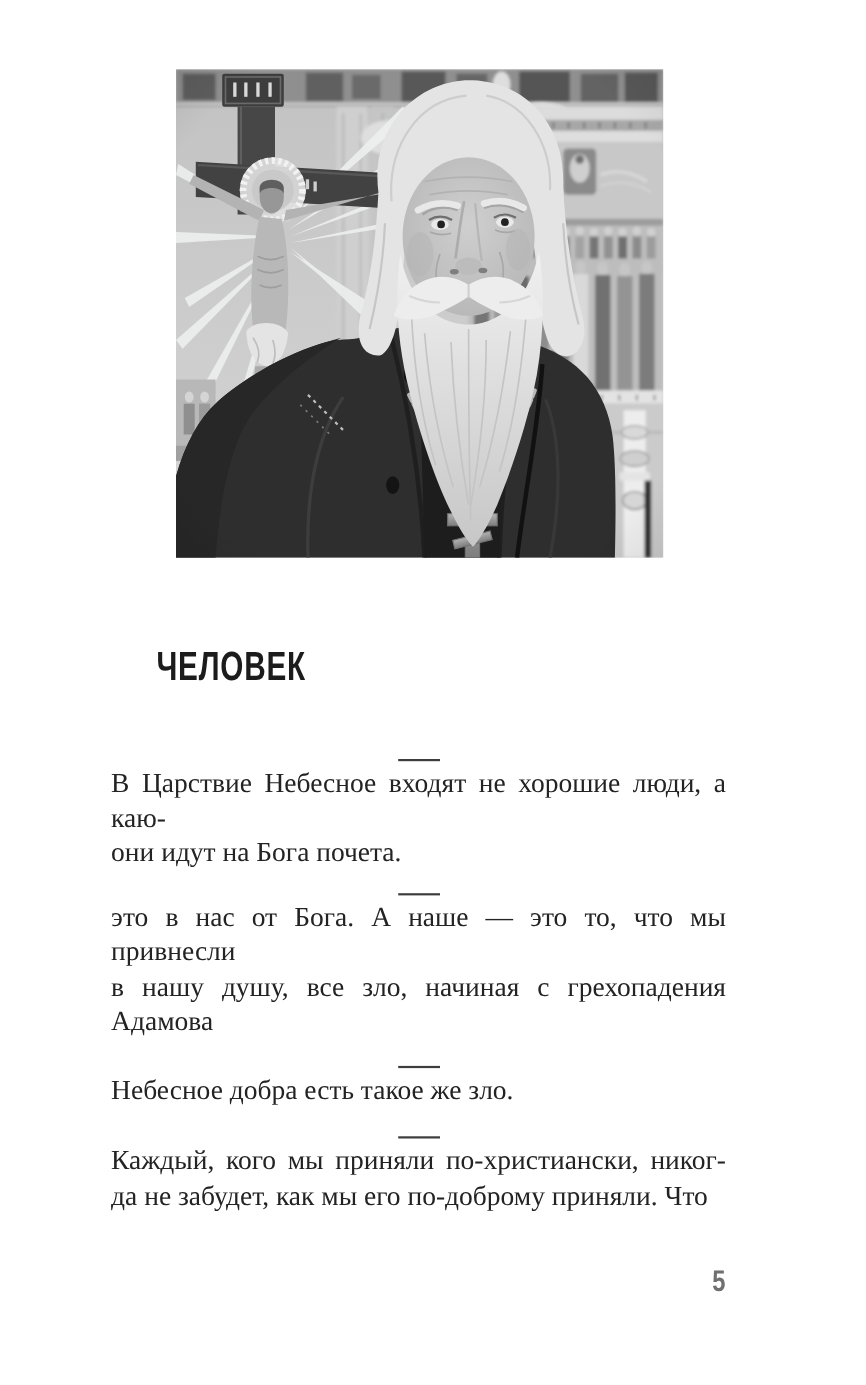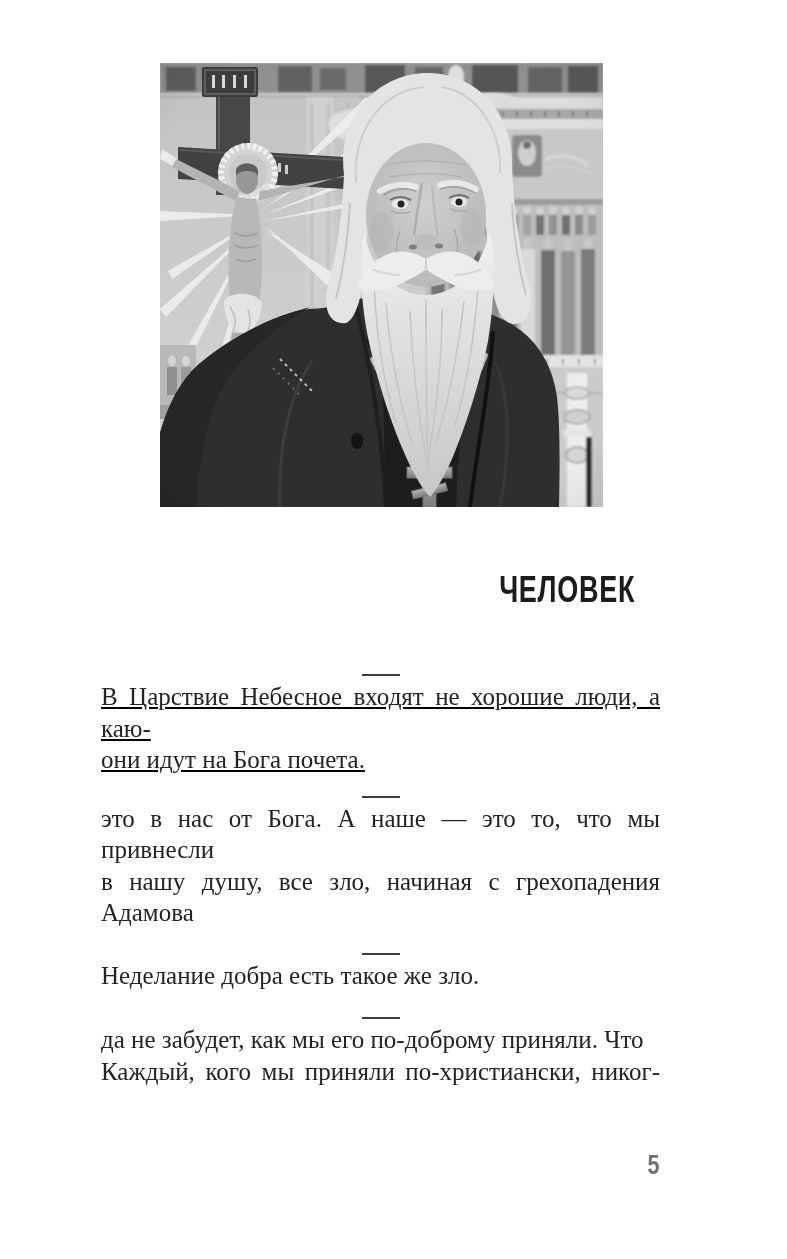--- a/index.html
+++ b/index.html
@@ -1,26 +1,26 @@
 <!DOCTYPE html>
 <html><head>
 <meta charset="utf-8">
 <style>
   html,body{margin:0;padding:0;background:#ffffff;}
   .page{position:relative;width:787px;height:1259px;background:#ffffff;overflow:hidden;
         font-family:"Liberation Serif",serif;}
   .photo{position:absolute;left:160px;top:63px;width:443px;height:444px;margin:0;}
   .photo svg{display:block;width:100%;height:100%;}
   .content{position:absolute;left:101px;top:0;width:559px;}
-  .title{margin:0;padding-top:570px;height:40px;text-align:right;
+  .title{margin:16px;padding-top:570px;height:40px;text-align:left;
          font-family:"Liberation Sans",sans-serif;font-weight:700;font-size:37px;
          line-height:40px;color:#1c1c1c;letter-spacing:1px;white-space:nowrap;}
   .condensed{display:inline-block;transform:scaleX(0.73);transform-origin:center;}
   .section .divider{width:38px;height:2px;background:#3d3d3d;margin:0 auto 5px;}
-  .sec1{margin-top:64px;text-decoration:underline;}
+  .sec1{margin-top:64px;}
   .sec2{margin-top:20px;}
   .sec3{margin-top:24px;}
   .sec4{margin-top:26px;}
   .para{margin:0;font-size:25px;line-height:31.5px;color:#232323;}
   .line{display:block;text-align:justify;text-align-last:justify;}
   .line.last{text-align-last:left;}
   .page-number{position:absolute;top:1150px;right:126px;
                font-family:"Liberation Sans",sans-serif;font-weight:700;
                font-size:27px;line-height:30px;color:#707070;}
   .condensed-num{display:inline-block;transform:scaleX(0.8);transform-origin:center;}
@@ -357,27 +357,27 @@
         <section class="section sec2">
           <div class="divider"></div>
           <p class="para">
             <span class="line">это в нас от Бога. А наше — это то, что мы привнесли</span>
             <span class="line">в нашу душу, все зло, начиная с грехопадения Адамова</span>
           </p>
         </section>
         <section class="section sec3">
           <div class="divider"></div>
           <p class="para">
-            <span class="line last">Неделание добра есть такое же зло.</span>
+            <span class="line last">Небесное добра есть такое же зло.</span>
           </p>
         </section>
         <section class="section sec4">
           <div class="divider"></div>
           <p class="para">
+            <span class="line">Каждый, кого мы приняли по-христиански, никог-</span>
             <span class="line last">да не забудет, как мы его по-доброму приняли. Что</span>
-            <span class="line">Каждый, кого мы приняли по-христиански, никог-</span>
           </p>
         </section>
       </div>
   </main>
 
   <div class="page-number"><span class="condensed-num">5</span></div>
 </div>
 
 </body></html>

